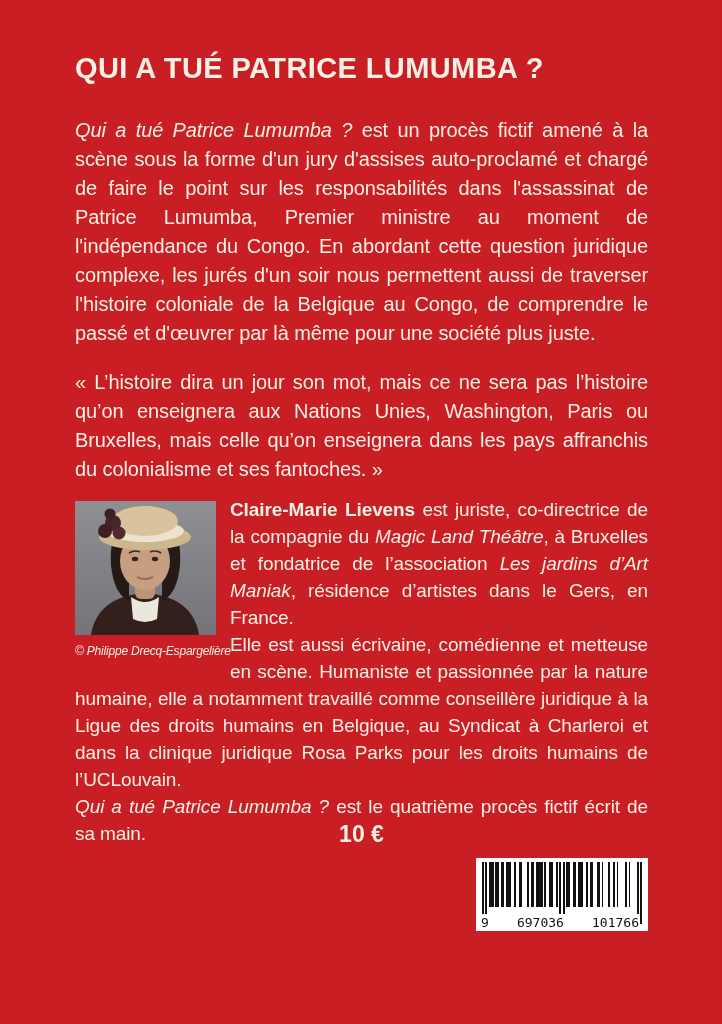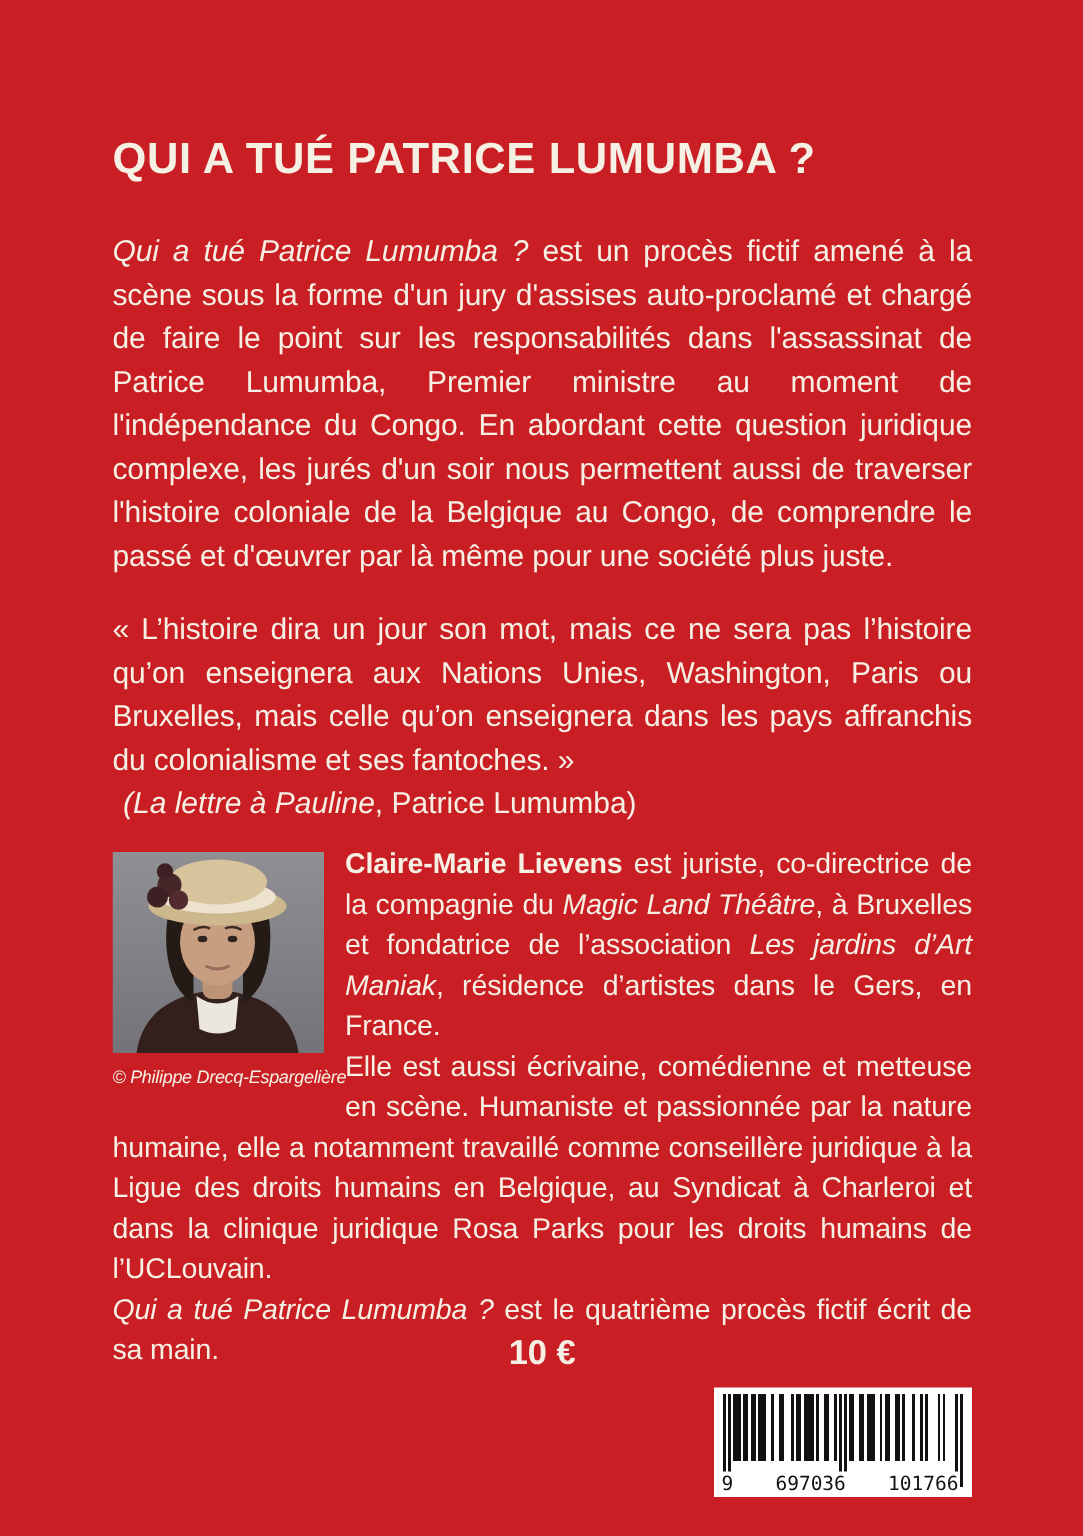--- a/index.html
+++ b/index.html
@@ -8,21 +8,21 @@
   }
   html,body{margin:0;padding:0;background:#444;}
   .cover{
     position:relative;
     width:722px;height:1024px;
     margin:0 auto;
     background:var(--bg);
     color:var(--ink);
     font-family:"Liberation Sans","DejaVu Sans",sans-serif;
     box-sizing:border-box;
-    padding:90px 74px 0 75px;
+    padding:52px 74px 0 75px;
     overflow:hidden;
   }
   .title{
     font-size:29px;
     font-weight:700;
     letter-spacing:.4px;
     margin:0 0 31px 0;
   }
   .body-par{
     font-size:20px;
@@ -101,21 +101,20 @@
 <body>
 
 <div class="cover">
 
   <h1 class="title">QUI A TUÉ PATRICE LUMUMBA ?</h1>
 
   <p class="body-par synopsis"><span class="run-italic">Qui a tué Patrice Lumumba ?</span><span> est un procès fictif amené à la scène sous la forme d'un jury d'assises auto-proclamé et chargé de faire le point sur les responsabilités dans l'assassinat de Patrice Lumumba, Premier ministre au moment de l'indépendance du Congo. En abordant cette question juridique complexe, les jurés d'un soir nous permettent aussi de traverser l'histoire coloniale de la Belgique au Congo, de comprendre le passé et d'œuvrer par là même pour une société plus juste.</span></p>
 
   <div class="quote-block">
     <p class="body-par"><span>« L’histoire dira un jour son mot, mais ce ne sera pas l’histoire qu’on enseignera aux Nations Unies, Washington, Paris ou Bruxelles, mais celle qu’on enseignera dans les pays affranchis du colonialisme et ses fantoches. »</span></p>
-    <p class="attribution"><span class="run-italic">(La lettre à Pauline</span><span>, Patrice Lumumba)</span></p>
   </div>
 
   <div class="bio">
     <div class="photo-wrap">
       <svg width="141" height="134" viewBox="0 0 141 134">
         <defs>
           <linearGradient id="pbg" x1="0" y1="0" x2="0" y2="1">
             <stop offset="0" stop-color="#908f94"></stop>
             <stop offset="1" stop-color="#747379"></stop>
           </linearGradient>

